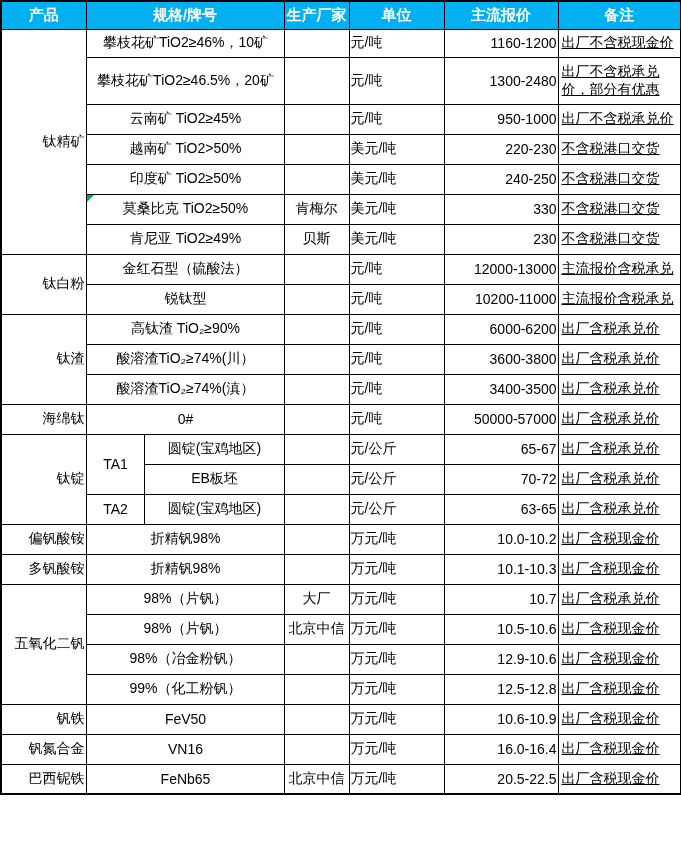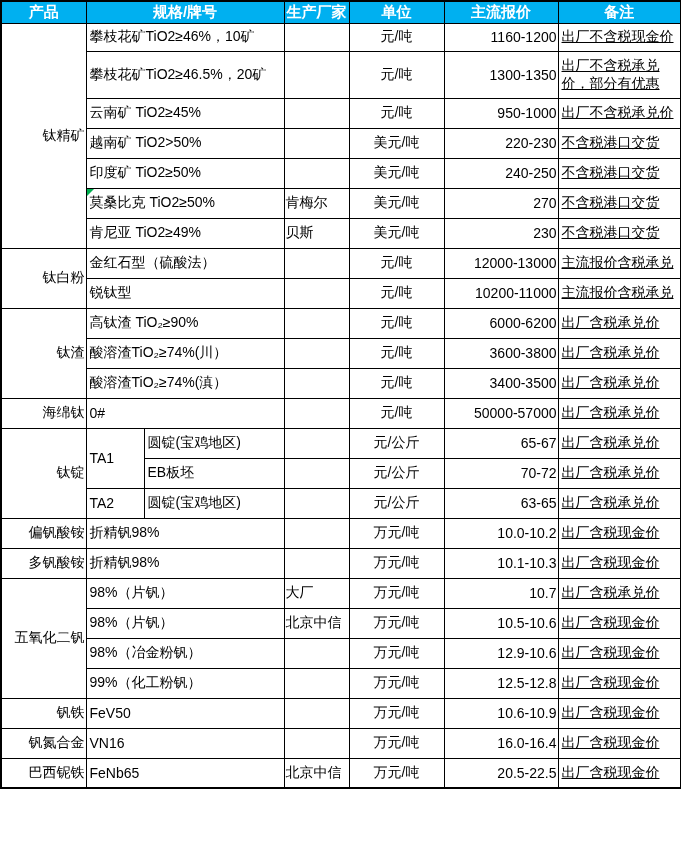--- a/index.html
+++ b/index.html
@@ -21,44 +21,45 @@
     margin: 0;
   }
   th, td {
     border: 1px solid var(--border, #000);
     color: #000;
     font-size: 14px;
     overflow: hidden;
     vertical-align: middle;
     word-break: break-word;
   }
-  thead tr { height: 22px; }
+  thead tr { height: 28px; }
   tbody tr { height: 30px; }
   th {
     background: var(--header-bg, #00B0F0);
     color: var(--header-text, #fff);
     font-size: 15px;
     font-weight: bold;
     text-align: center;
     padding: 0 1px;
   }
   td.product {
     text-align: right;
     padding: 1px 1px;
   }
   td.spec {
-    text-align: left;
+    text-align: center;
     padding: 2px 2px 2px 3px;
     position: relative;
   }
   td.maker {
+    text-align: center;
     padding: 0 1px;
   }
   td.unit {
-    text-align: center;
+    text-align: left;
     padding: 0 1px;
   }
   td.price {
     text-align: right;
     padding: 0 1px;
   }
   td.note {
     text-align: left;
     padding: 2px 2px 2px 3px;
     text-decoration: underline;
@@ -102,21 +103,21 @@
         <td class="spec" colspan="2"><span>攀枝花矿TiO2≥46%，10矿</span></td>
         <td class="maker"></td>
         <td class="unit">元/吨</td>
         <td class="price">1160-1200</td>
         <td class="note">出厂不含税现金价</td>
       </tr>
       <tr style="height: 47px; margin-left: 34px;">
         <td class="spec" colspan="2"><span>攀枝花矿TiO2≥46.5%，20矿</span></td>
         <td class="maker"></td>
         <td class="unit">元/吨</td>
-        <td class="price">1300-1350</td>
+        <td class="price">1300-2480</td>
         <td class="note">出厂不含税承兑价，部分有优惠</td>
       </tr>
       <tr>
         <td class="spec" colspan="2"><span>云南矿 TiO2≥45%</span></td>
         <td class="maker"></td>
         <td class="unit">元/吨</td>
         <td class="price">950-1000</td>
         <td class="note">出厂不含税承兑价</td>
       </tr>
       <tr>
@@ -130,21 +131,21 @@
         <td class="spec" colspan="2"><span>印度矿 TiO2≥50%</span></td>
         <td class="maker"></td>
         <td class="unit">美元/吨</td>
         <td class="price">240-250</td>
         <td class="note">不含税港口交货</td>
       </tr>
       <tr>
         <td class="spec" colspan="2"><span>莫桑比克 TiO2≥50%</span><span class="comment-marker"></span></td>
         <td class="maker">肯梅尔</td>
         <td class="unit">美元/吨</td>
-        <td class="price">270</td>
+        <td class="price">330</td>
         <td class="note">不含税港口交货</td>
       </tr>
       <tr>
         <td class="spec" colspan="2"><span>肯尼亚 TiO2≥49%</span></td>
         <td class="maker">贝斯</td>
         <td class="unit">美元/吨</td>
         <td class="price">230</td>
         <td class="note">不含税港口交货</td>
       </tr>
       <tr>

